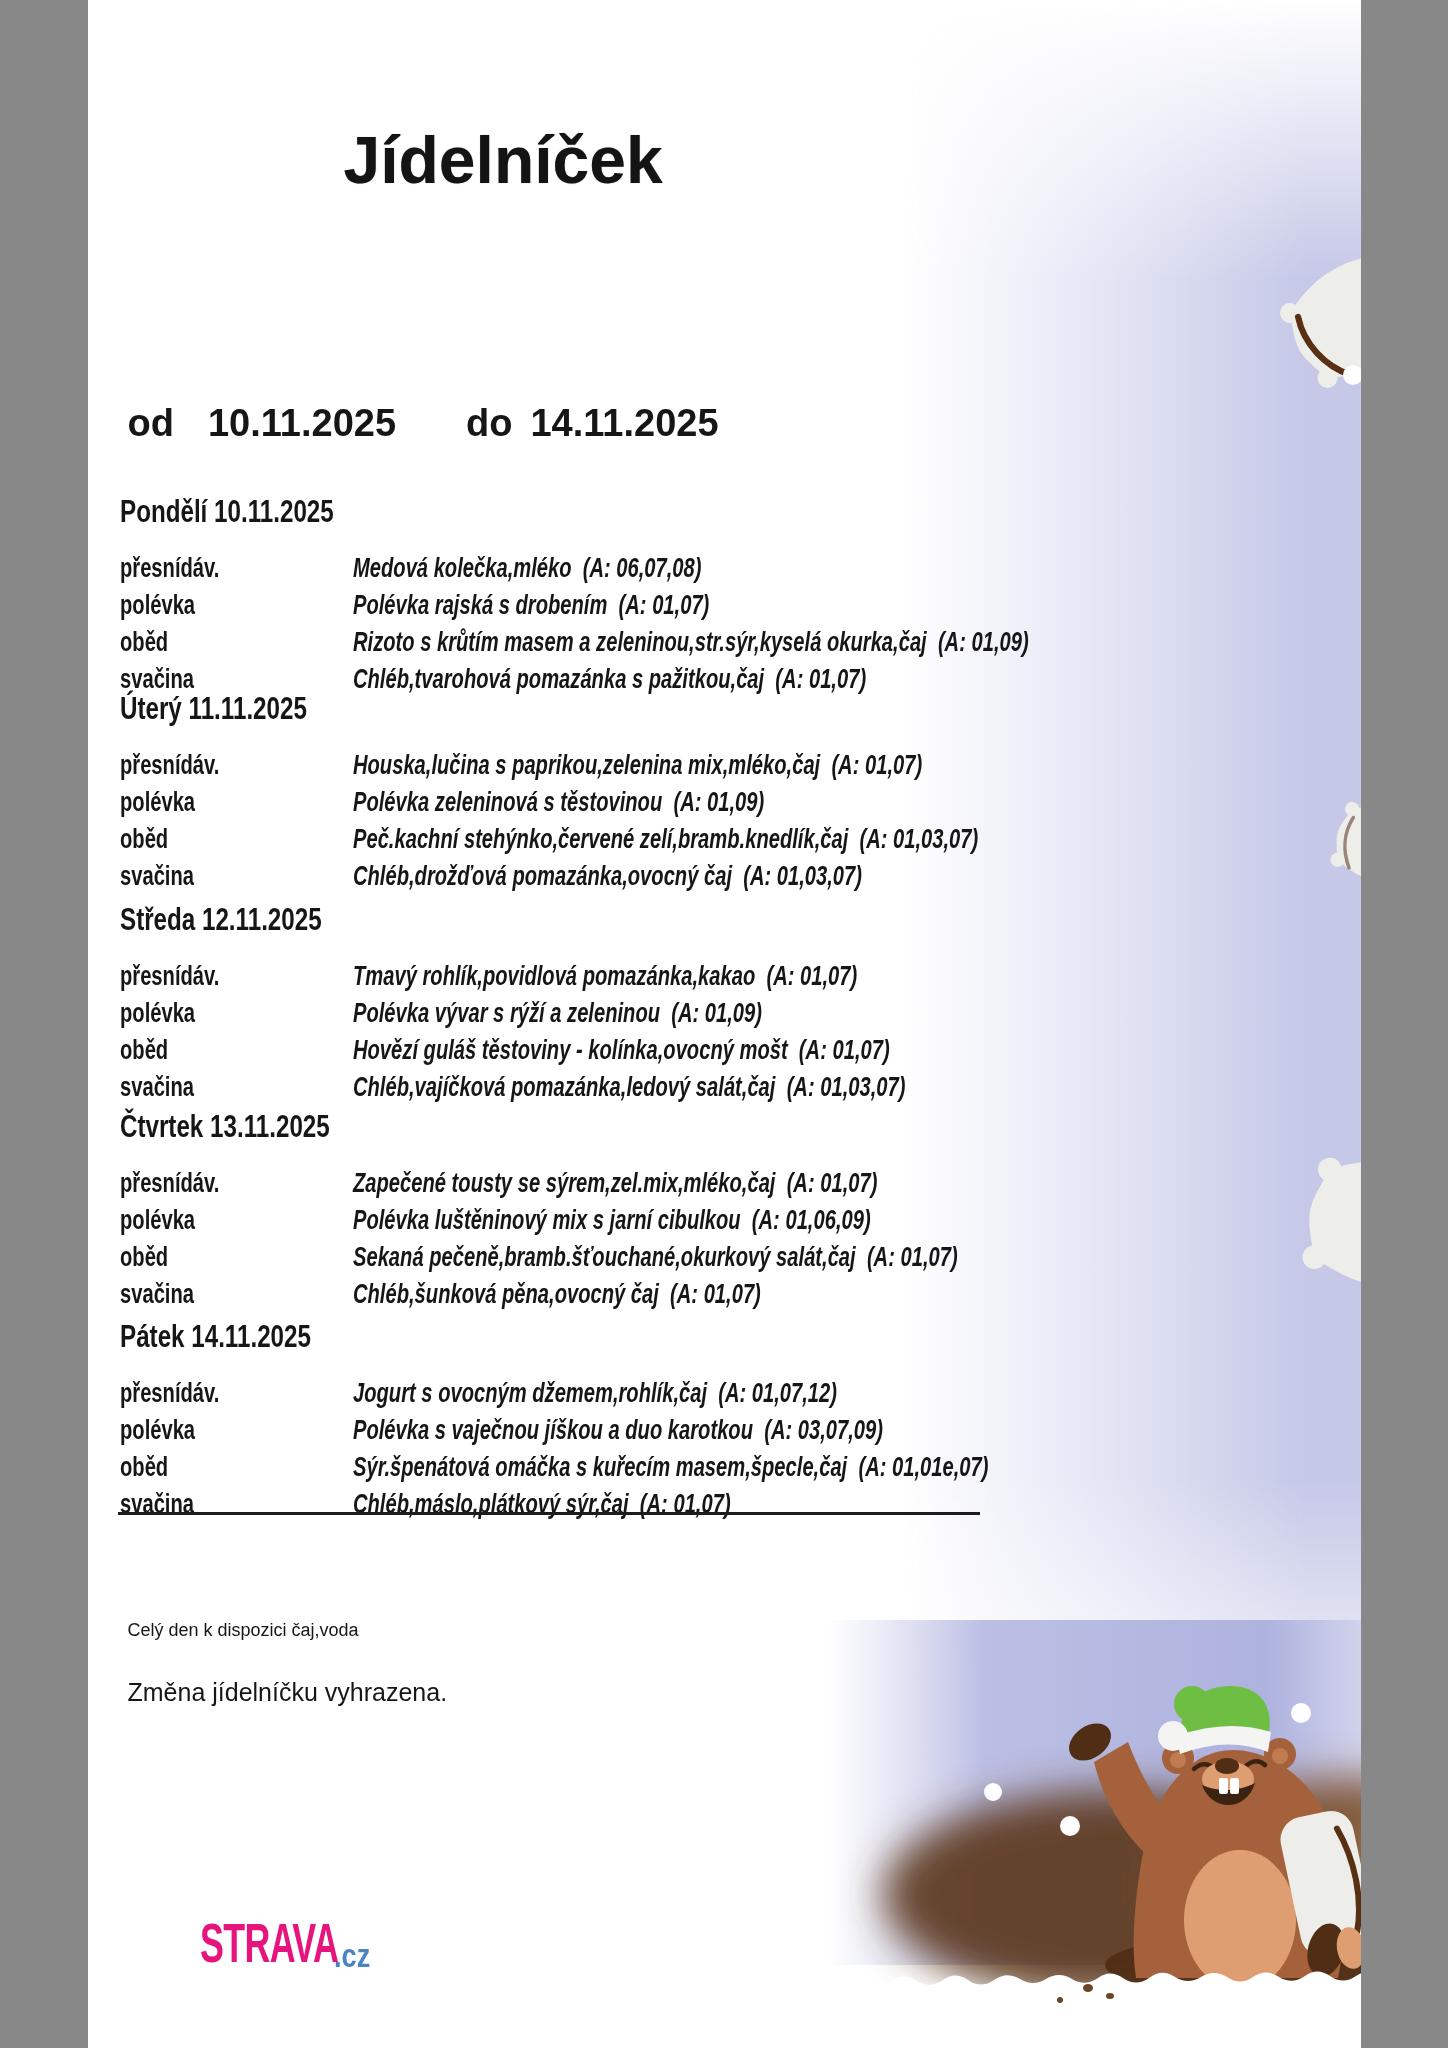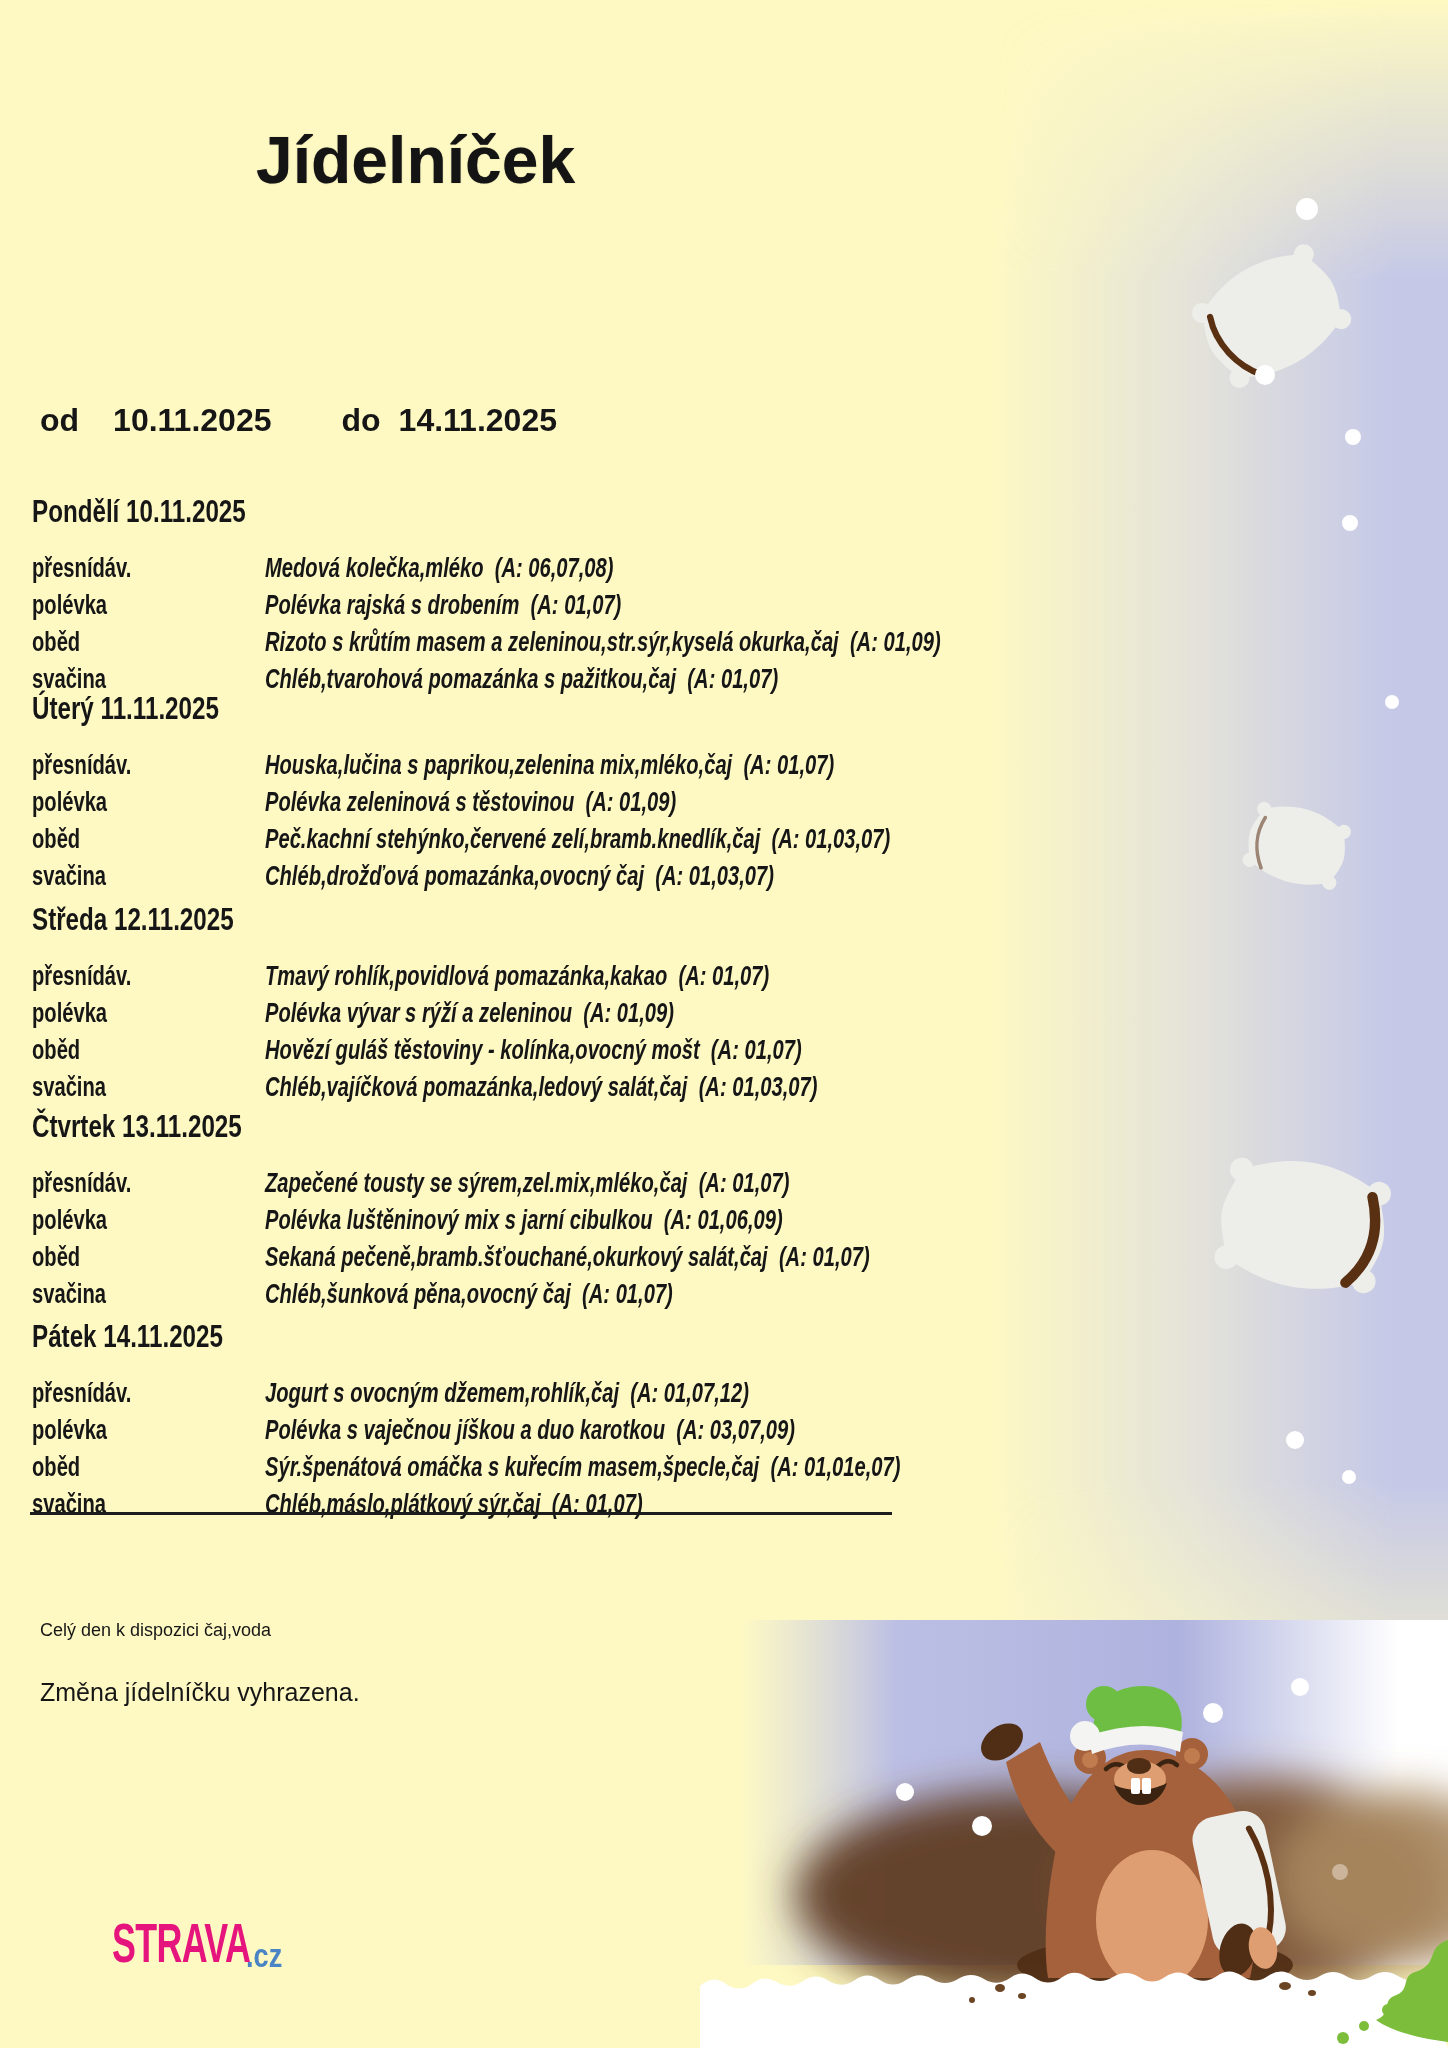--- a/index.html
+++ b/index.html
@@ -1,39 +1,39 @@
 <!DOCTYPE html>
 <html style="--logo-pink: #E5157D; --logo-blue: #4A84C4; --lavender: #C5C8E7; --sky: #AEB2DE; --hat-green: #6FBE44; --slime-green: #7CBE3C; --fur-brown: #A5613B; --fur-light: #DF9E72; --fur-dark: #4F2E15; --pillow-white: #EDEDEA; --crease-brown: #5A3012;"><head>
 <meta charset="utf-8">
 <style>
   html,body{margin:0;padding:0;background:#888;}
   .page{
     position:relative;
-    width:1448px;height:2048px;
-    background:#fef9c3;
+    width:1273px;height:2048px;
+    background:#ffffff;
     overflow:hidden;
     font-family:"Liberation Sans","DejaVu Sans",sans-serif;
     color:#161616;
     margin:0 auto;
   }
   
   .bg-band{
     position:absolute;top:0;right:0;width:460px;height:1820px;
     background:linear-gradient(to right, rgba(205,208,236,0) 0%, rgba(205,208,236,.55) 45%, var(--lavender) 88%);
     -webkit-mask-image:linear-gradient(to bottom, rgba(0,0,0,0) 0px, #000 280px, #000 1480px, rgba(0,0,0,0) 1790px);
     mask-image:linear-gradient(to bottom, rgba(0,0,0,0) 0px, #000 280px, #000 1480px, rgba(0,0,0,0) 1790px);
   }
   .title{
     position:absolute;left:256px;top:78px;
     font-size:66px;font-weight:600;letter-spacing:0px;color:#141414;
     text-shadow:0 0 1px rgba(20,20,20,.45);
   }
   .daterange{
     position:absolute;left:40px;top:402px;
-    font-size:32px;font-weight:700;white-space:nowrap;
+    font-size:38px;font-weight:700;white-space:nowrap;
   }
   .daterange .v1{margin-left:34px;}
   .daterange .l2{margin-left:70px;}
   .daterange .v2{margin-left:18px;}
   .day{position:absolute;left:32px;width:960px;}
   .day-heading{
     margin:0 0 20px 0;font-size:31px;font-weight:700;line-height:34px;
     display:inline-block;transform:scaleX(.78);transform-origin:0 50%;white-space:nowrap;
   }
   .meals{position:relative;}

